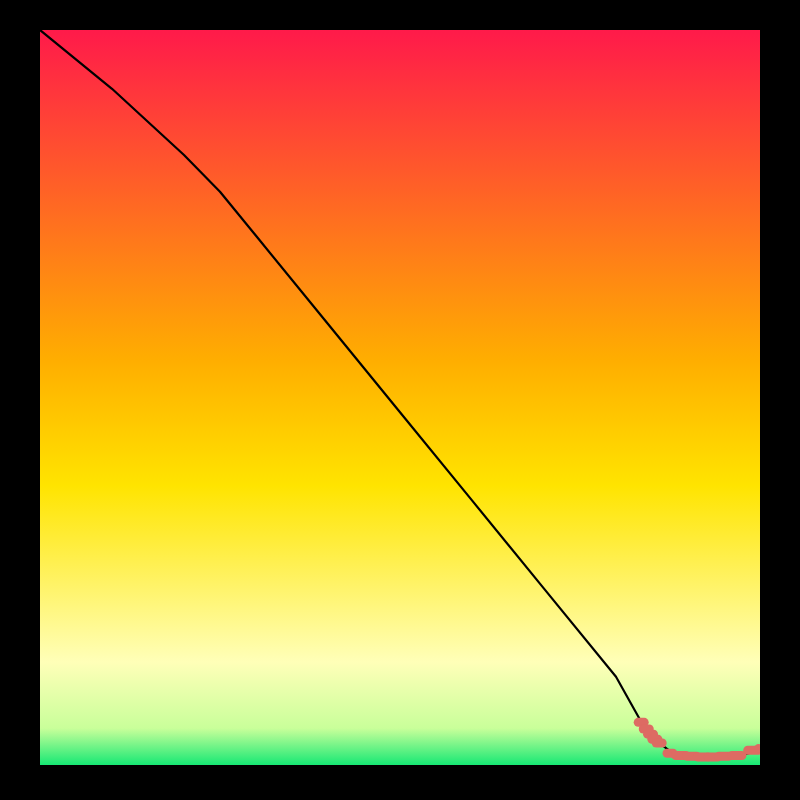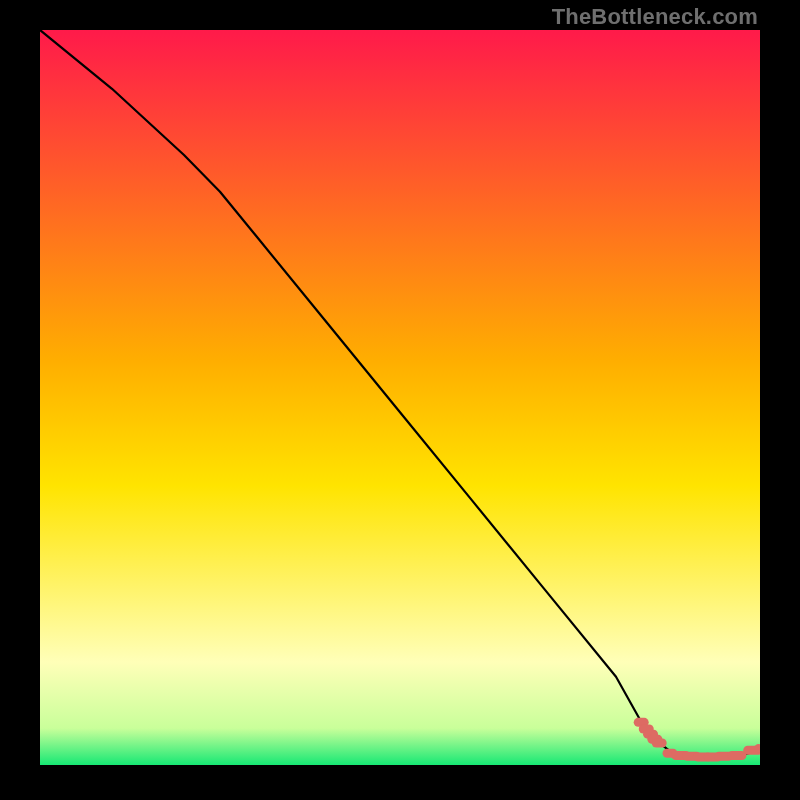--- a/index.html
+++ b/index.html
@@ -38,21 +38,20 @@
   .plot svg {
     display: block;
     width: 720px;
     height: 735px;
   }
 </style>
 </head>
 <body>
 
 <div class="frame">
-  <div class="watermark">TheBottleneck.com</div>
 
   <div class="plot">
     <svg id="chart-svg" viewBox="0 0 720 735" preserveAspectRatio="none">
       <defs>
         <linearGradient id="bgGrad" x1="0" y1="0" x2="0" y2="1">
           <stop id="g0" offset="0%" stop-color="#ff1a4a"></stop>
           <stop id="g1" offset="45%" stop-color="#ffae00"></stop>
           <stop id="g2" offset="62%" stop-color="#ffe400"></stop>
           <stop id="g3" offset="86%" stop-color="#ffffb8"></stop>
           <stop id="g4" offset="95%" stop-color="#c9ff9a"></stop>

